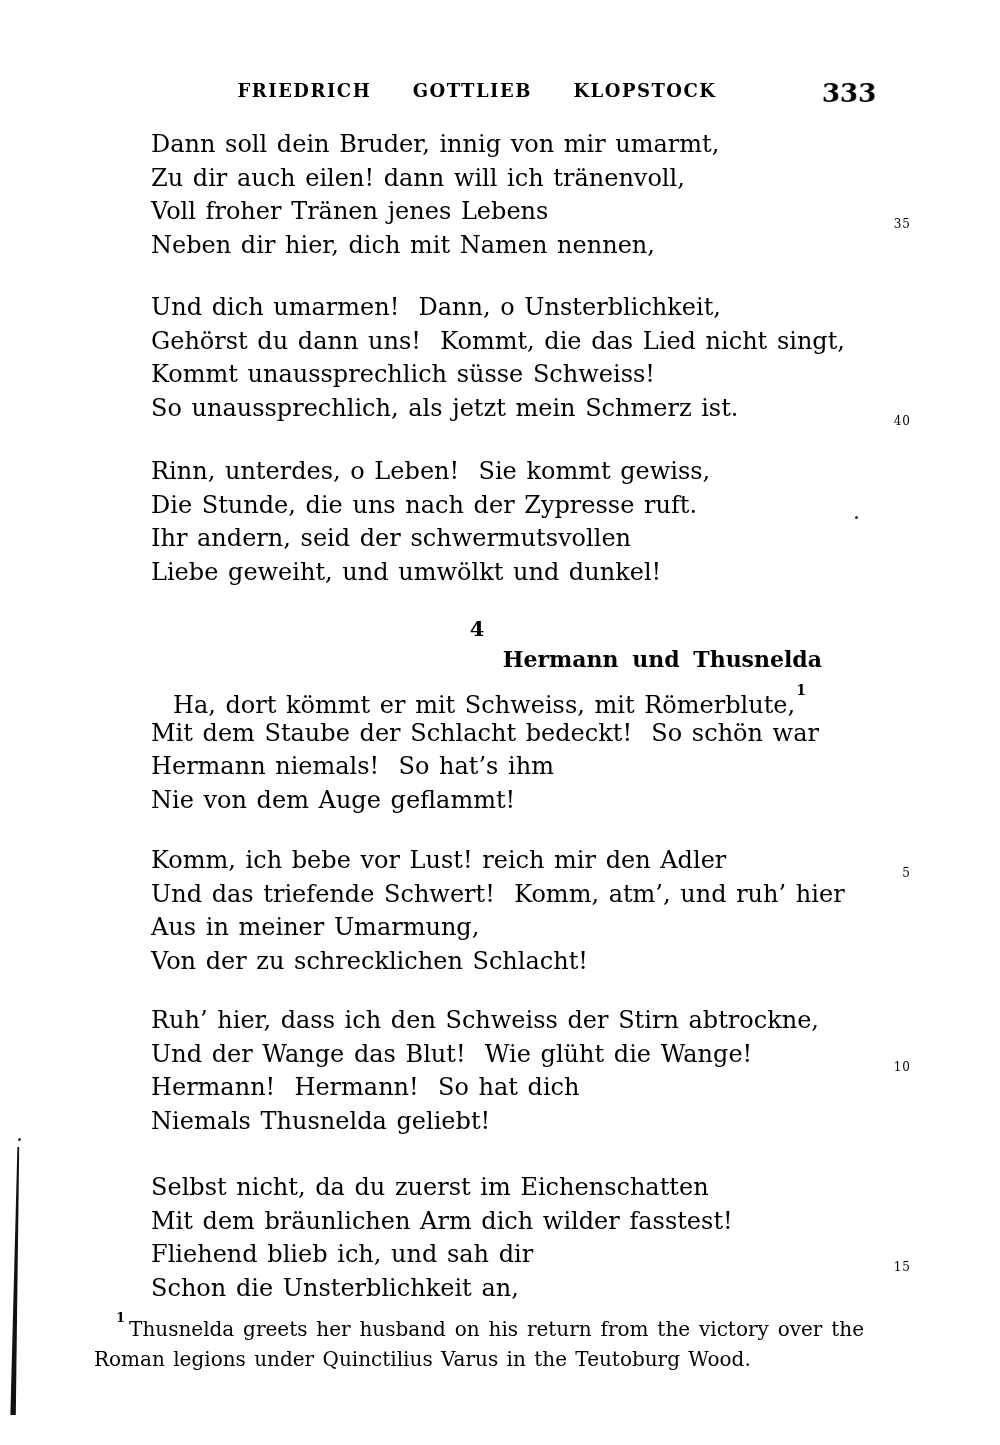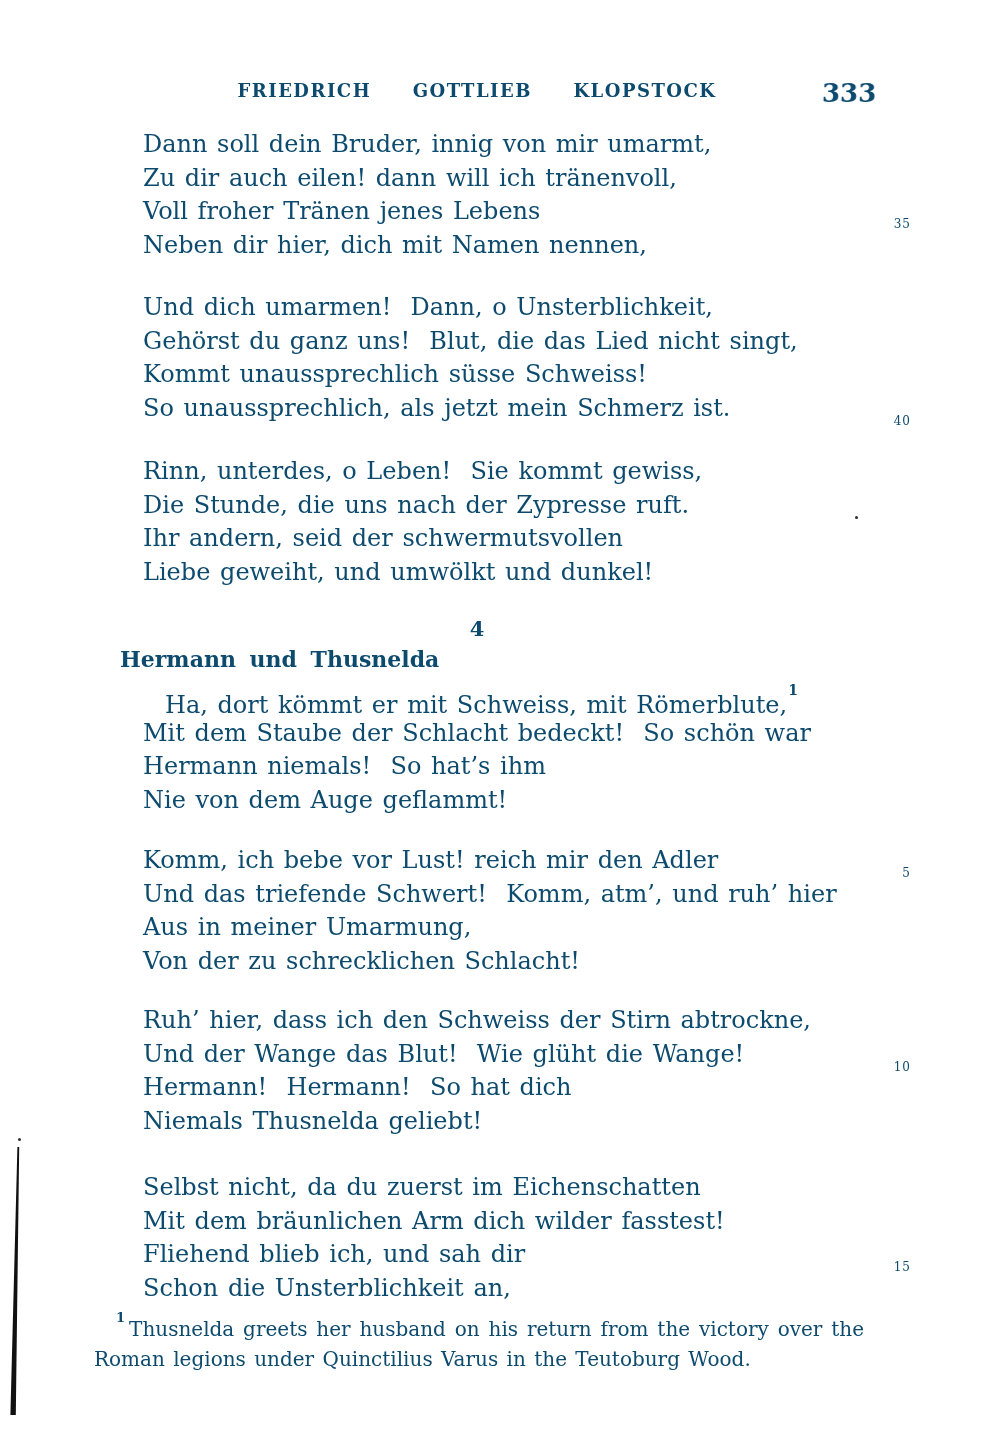--- a/index.html
+++ b/index.html
@@ -2,21 +2,21 @@
 <html><head>
 <meta charset="utf-8">
 <style>
   html, body { margin: 0; padding: 0; background: #e8e8e8; }
   .page {
     position: relative;
     width: 1000px;
     height: 1445px;
     background: #ffffff;
     font-family: "DejaVu Serif", serif;
-    color: #0c4a6e;
+    color: #000000;
     overflow: hidden;
   }
   .running-header {
     position: absolute;
     top: 80px;
     left: 120px;
     width: 714px;
     text-align: center;
     font-size: 18px;
     font-weight: 700;
@@ -39,20 +39,21 @@
     left: 143px;
     width: 770px;
   }
   .vline {
     position: relative;
     height: 33.5px;
     line-height: 33.5px;
     font-size: 24px;
     word-spacing: 2px;
     white-space: pre;
+    margin-left: 8px;
   }
   .vline.indent { padding-left: 22px; }
   .vtext { white-space: pre; }
   .vnum {
     position: absolute;
     right: 2px;
     top: 21px;
     font-size: 12px;
     font-weight: 400;
     line-height: 16px;
@@ -72,23 +73,23 @@
     left: 120px;
     width: 714px;
     text-align: center;
     font-size: 21px;
     font-weight: 700;
     line-height: 24px;
   }
   .section-title {
     position: absolute;
     top: 646px;
-    left: 120px;
+    left: 108px;
     width: 714px;
-    text-align: left;
+    text-align: right;
     font-size: 22px;
     font-weight: 700;
     word-spacing: 6px;
     line-height: 26px;
     white-space: pre;
   }
   .footnote {
     position: absolute;
     left: 90px;
     top: 1305px;
@@ -129,21 +130,21 @@
 
   <div class="stanza" style="top:128px">
     <div class="vline"><span class="vtext">Dann soll dein Bruder, innig von mir umarmt,</span></div>
     <div class="vline"><span class="vtext">Zu dir auch eilen! dann will ich tränenvoll,</span></div>
     <div class="vline"><span class="vtext">Voll froher Tränen jenes Lebens</span><span class="vnum">35</span></div>
     <div class="vline"><span class="vtext">Neben dir hier, dich mit Namen nennen,</span></div>
   </div>
 
   <div class="stanza" style="top:291px">
     <div class="vline"><span class="vtext">Und dich umarmen!  Dann, o Unsterblichkeit,</span></div>
-    <div class="vline"><span class="vtext">Gehörst du ganz uns!  Blut, die das Lied nicht singt,</span></div>
+    <div class="vline"><span class="vtext">Gehörst du dann uns!  Kommt, die das Lied nicht singt,</span></div>
     <div class="vline"><span class="vtext">Kommt unaussprechlich süsse Schweiss!</span></div>
     <div class="vline"><span class="vtext">So unaussprechlich, als jetzt mein Schmerz ist.</span><span class="vnum">40</span></div>
   </div>
 
   <div class="stanza" style="top:455px">
     <div class="vline"><span class="vtext">Rinn, unterdes, o Leben!  Sie kommt gewiss,</span></div>
     <div class="vline"><span class="vtext">Die Stunde, die uns nach der Zypresse ruft.</span></div>
     <div class="vline"><span class="vtext">Ihr andern, seid der schwermutsvollen</span></div>
     <div class="vline"><span class="vtext">Liebe geweiht, und umwölkt und dunkel!</span></div>
   </div>

